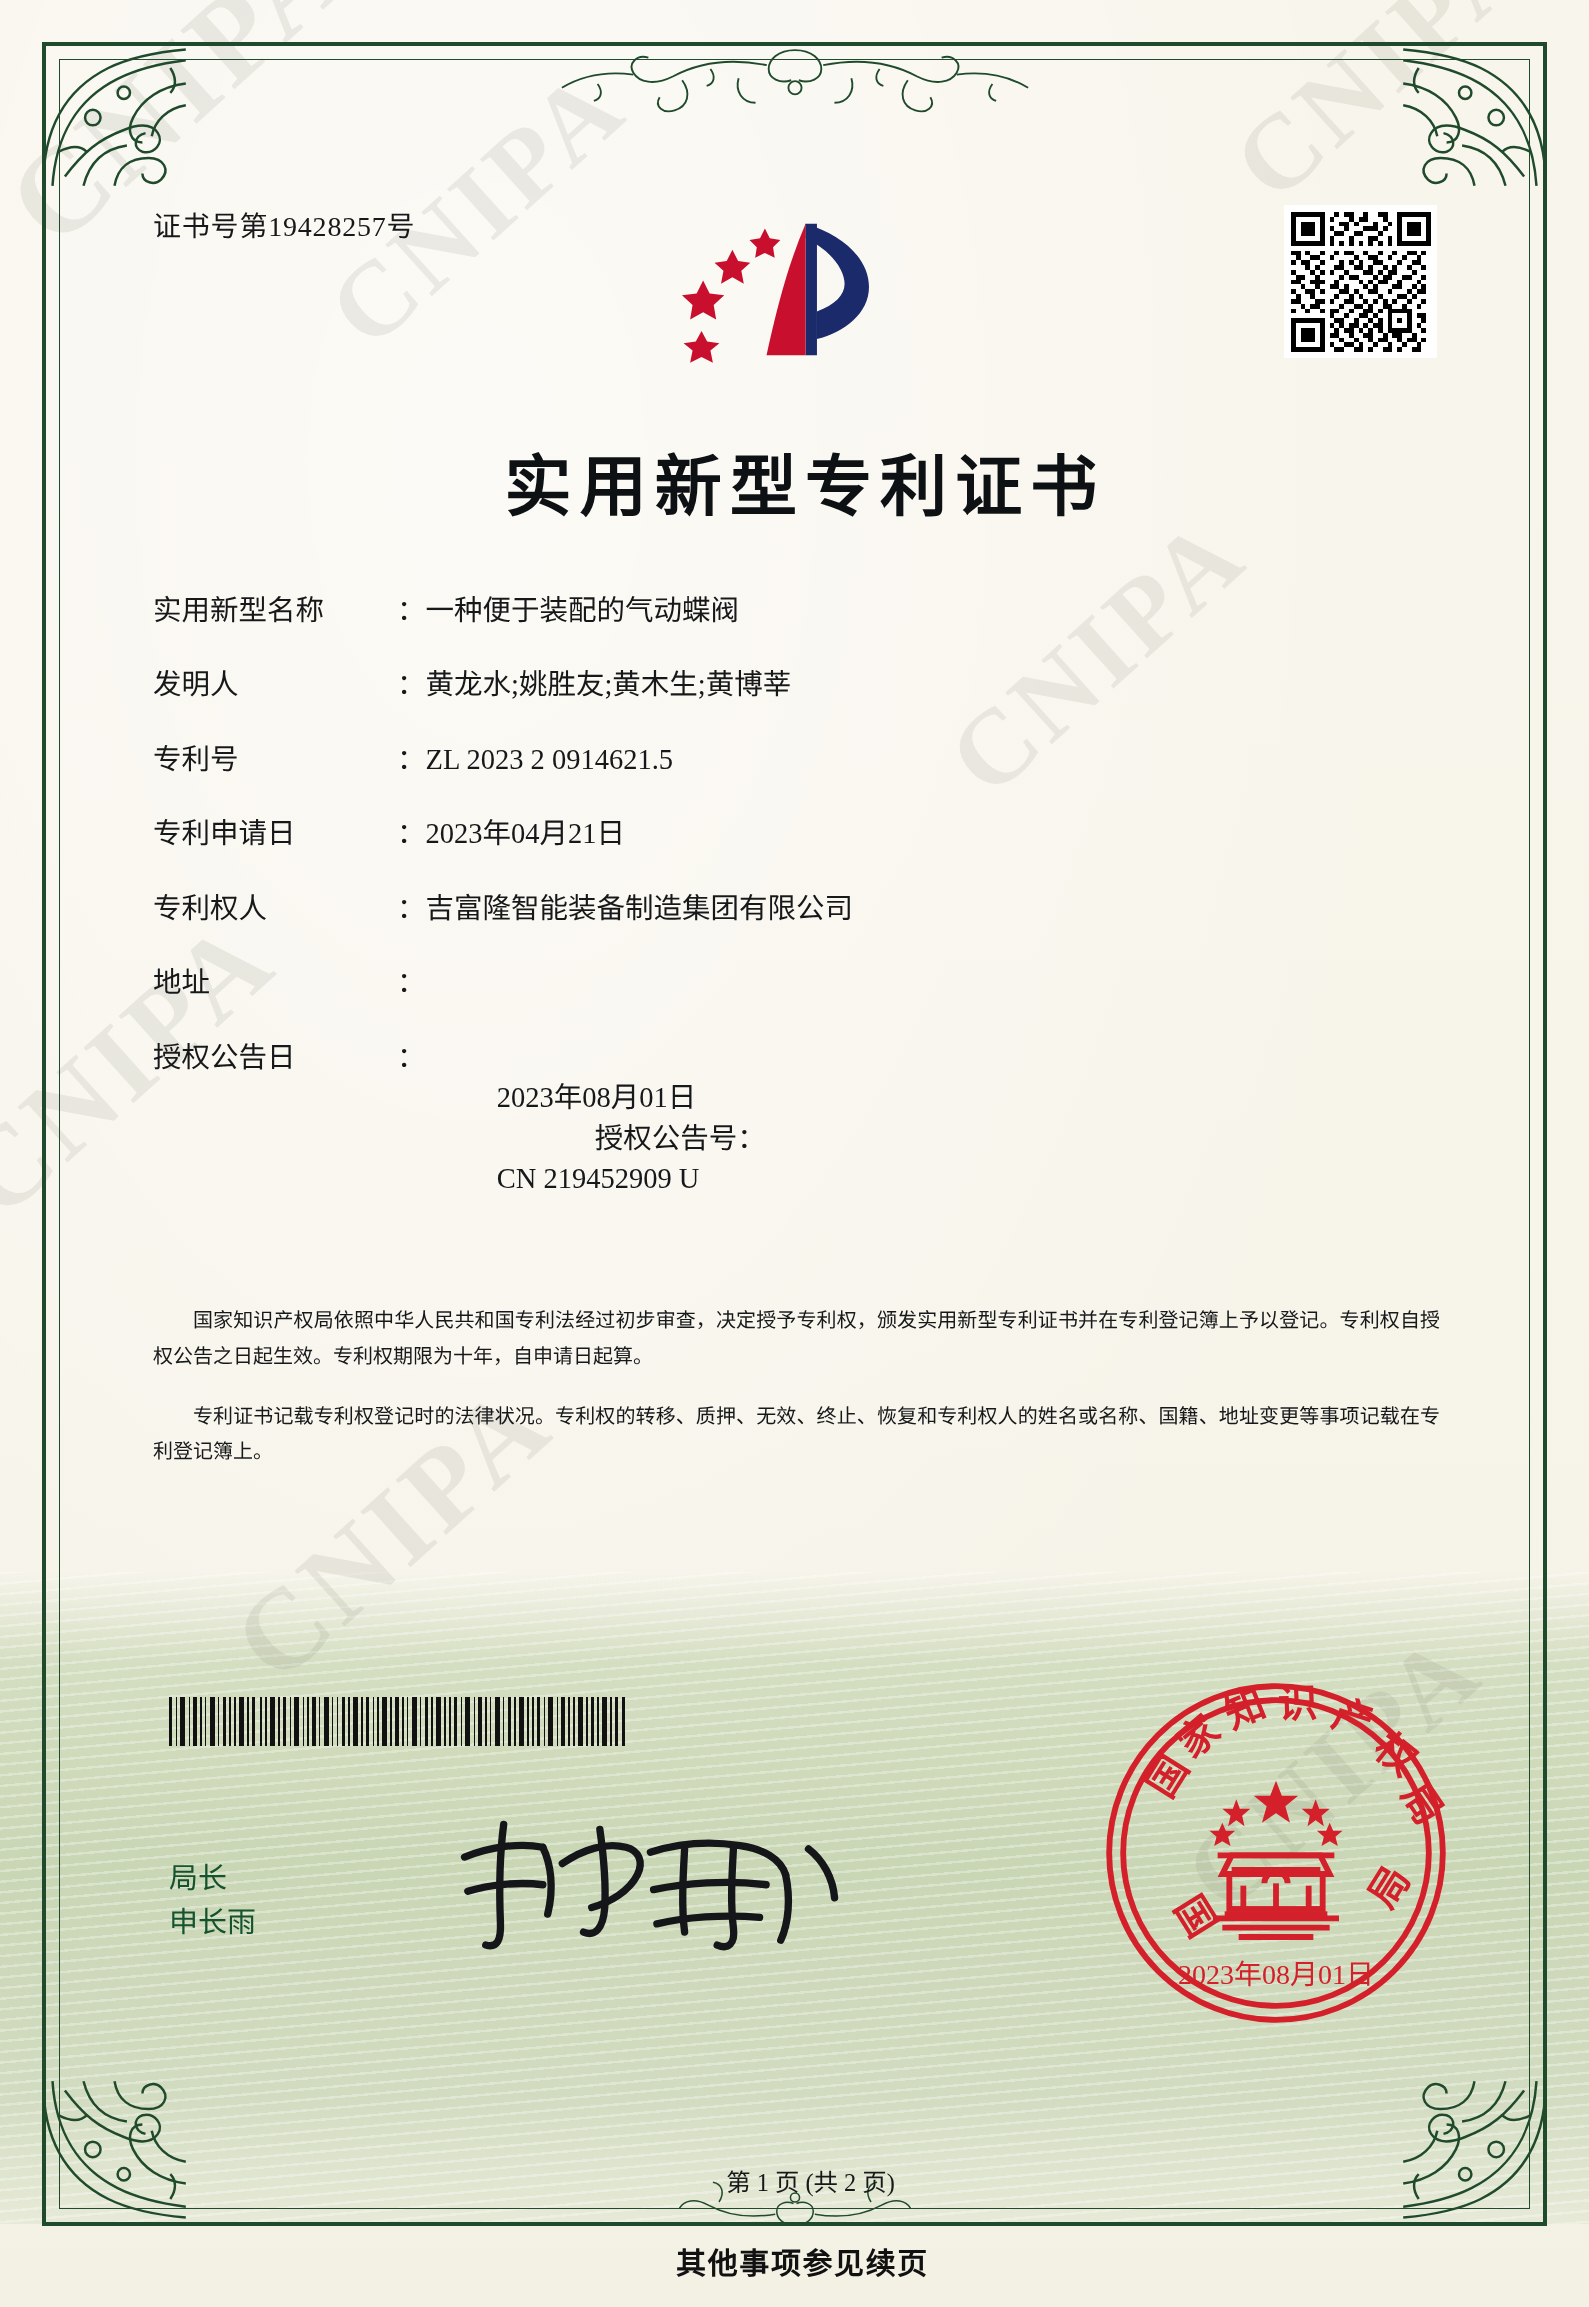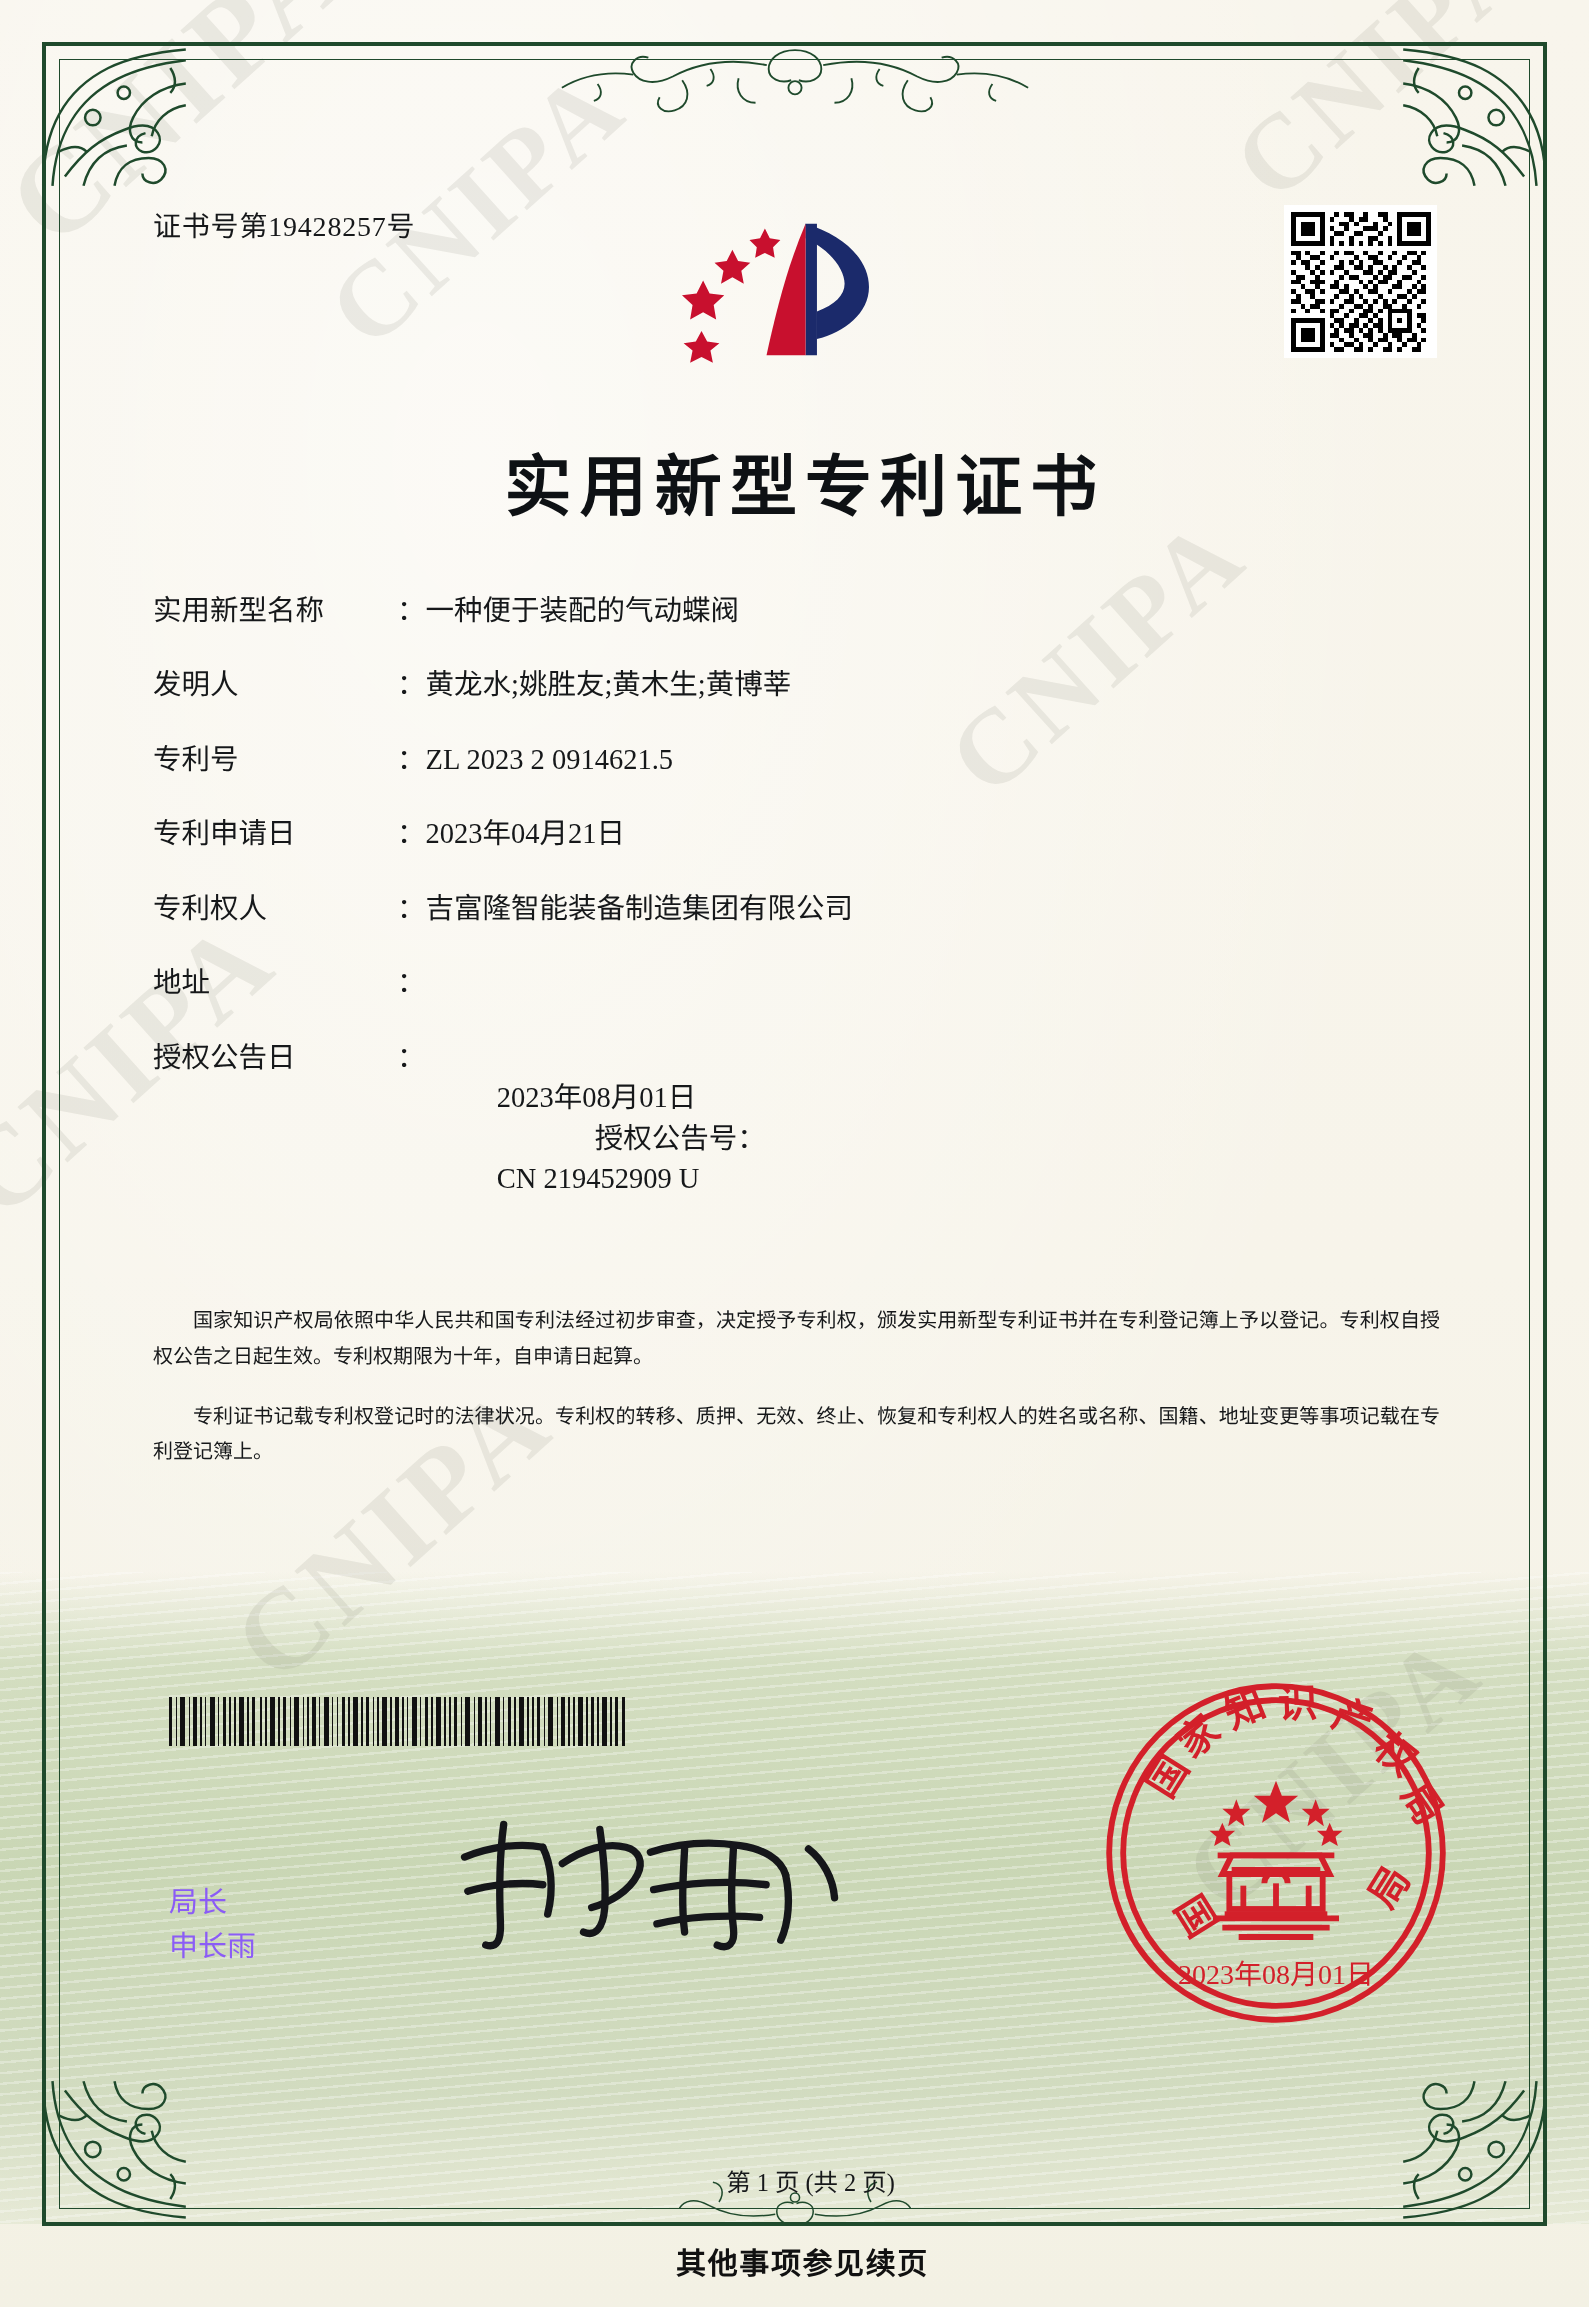--- a/index.html
+++ b/index.html
@@ -234,23 +234,22 @@
     height: 49px;
   }
   .barcode svg { width: 100%; height: 100%; display: block; }
 
   
   .sig-block {
     position: absolute;
     left: 169px;
     top: 1857px;
     font-size: 29px;
-    color: #8b5cf6;
+    color: #14532d;
     line-height: 1.5;
-    margin-top: 24px;
   }
   .sig-script {
     position: absolute;
     left: 440px;
     top: 1800px;
     width: 424px;
     height: 163px;
     color: #111;
   }
   .sig-script svg { width: 100%; height: 100%; display: block; }

